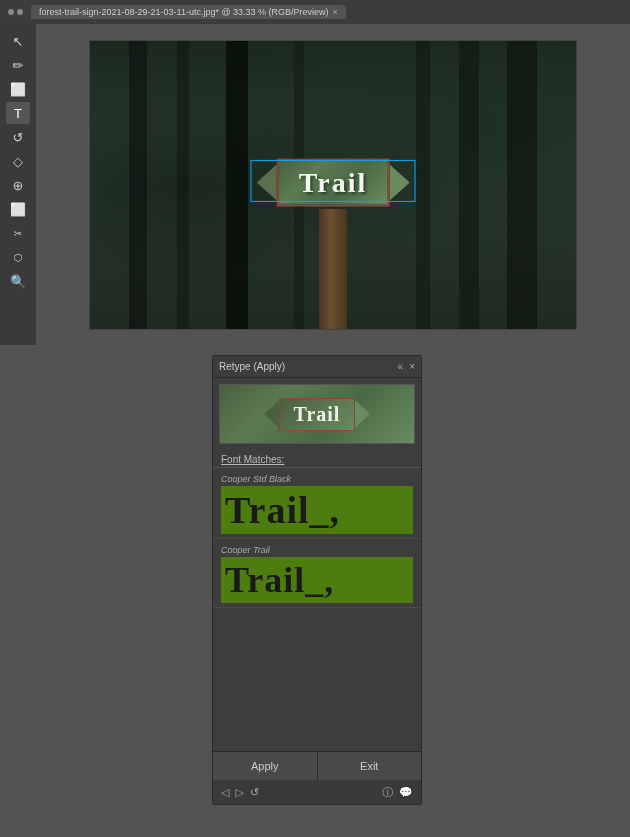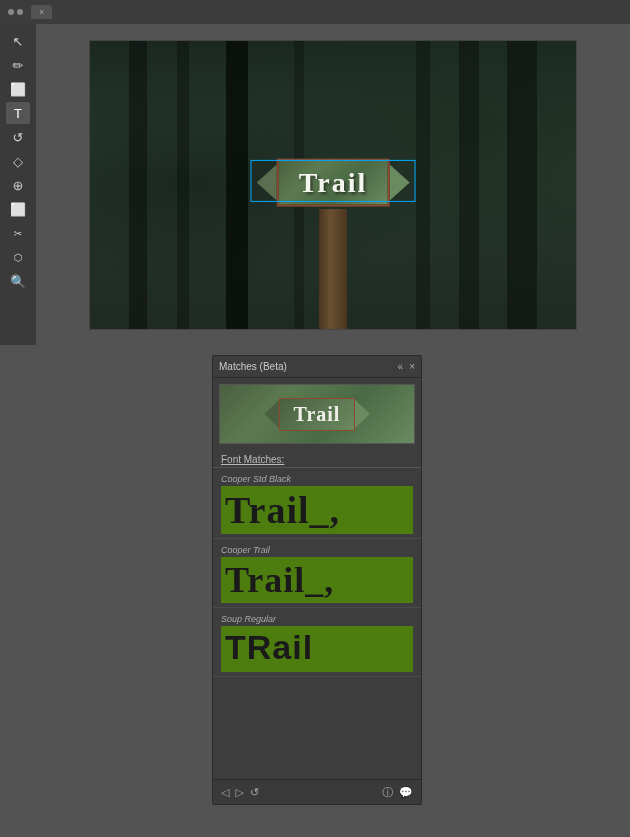--- a/index.html
+++ b/index.html
@@ -423,20 +423,21 @@
 <body>
 
 <div class="ps-window">
 
   <div class="tab-bar">
     <div class="tab-dots">
       <div class="tab-dot"></div>
       <div class="tab-dot"></div>
     </div>
     <div class="tab-item">
+      <span style="font-size:9px; color:#ccc;">forest-trail-sign-2021-08-29-21-03-11-utc.jpg* @ 33.33 % (RGB/Preview)</span>
       <span class="tab-close">×</span>
     </div>
   </div>
 
   <div class="ps-main">
 
     <div class="toolbar">
       <div class="tool-icon">↖</div>
       <div class="tool-icon">✏</div>
       <div class="tool-icon">⬜</div>
@@ -475,21 +476,21 @@
 
         <div class="selection-box" style="width:165px; height:42px; margin-top:-2px;"></div>
       </div>
     </div>
   </div>
 </div>
 
 <div class="retype-panel">
 
   <div class="panel-titlebar">
-    <span class="panel-title-text">Matches (Beta)</span>
+    <span class="panel-title-text">Retype (Apply)</span>
     <div class="panel-controls">
       <span class="panel-ctrl-btn">«</span>
       <span class="panel-ctrl-btn">×</span>
     </div>
   </div>
 
   <div class="panel-preview">
     <div class="panel-preview-arrow-left"></div>
     <div class="panel-preview-sign">
       <span class="panel-preview-text">Trail</span>
@@ -506,28 +507,28 @@
       <div class="font-item font-item-cooper-std">
         <div class="font-name-label">Cooper Std Black</div>
         <div class="font-preview-text">Trail_,</div>
       </div>
 
       <div class="font-item font-item-cooper-black">
         <div class="font-name-label">Cooper Trail</div>
         <div class="font-preview-text">Trail_,</div>
       </div>
 
-      <div class="font-item font-item-soup">
-        <div class="font-name-label">Soup Regular</div>
-        <div class="font-preview-text" style="font-size:34px; font-family:'Arial Black',sans-serif; overflow:hidden; height:46px;">TRail</div>
-      </div>
     </div>
   </div>
 
   <div class="panel-bottom">
+    <div class="panel-btn-row">
+      <button class="panel-btn">Apply</button>
+      <button class="panel-btn">Exit</button>
+    </div>
     <div class="panel-icon-row">
       <div class="panel-icon-group">
         <span class="panel-bottom-icon">◁</span>
         <span class="panel-bottom-icon">▷</span>
         <span class="panel-bottom-icon">↺</span>
       </div>
       <div class="panel-icon-group">
         <span class="panel-bottom-icon">ⓘ</span>
         <span class="panel-bottom-icon">💬</span>
       </div>

